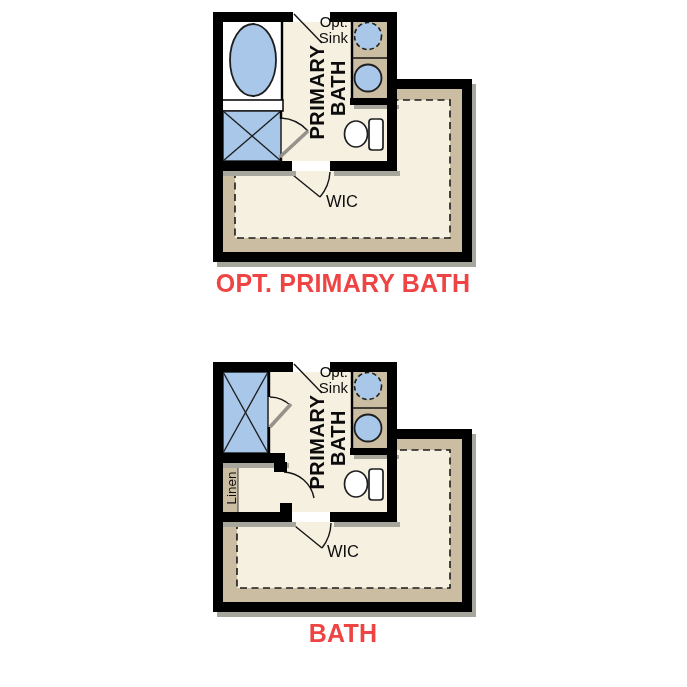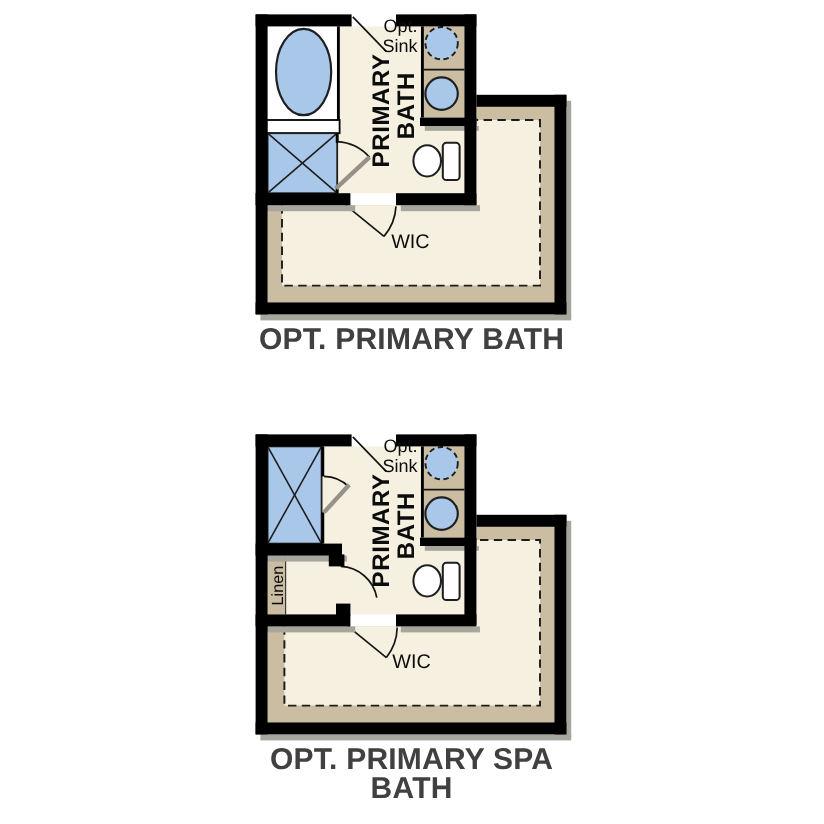--- a/index.html
+++ b/index.html
@@ -30,21 +30,21 @@
   .dash{stroke:#1c1c1c;stroke-width:1.6;fill:none;stroke-dasharray:7 4.5;}
   .sinkdash{stroke-dasharray:4.5 3;}
   .glass{stroke:#96918a;stroke-width:3.6;fill:none;}
   .lbl{fill:#0c0c0c;}
   .lbl-sm{font-size:15px;}
   .lbl-room{font-size:20px;font-weight:bold;letter-spacing:.5px;}
   .lbl-wic{font-size:16.5px;}
   .lbl-linen{font-size:13.5px;}
   .caption{
     position:absolute;left:178px;width:330px;text-align:center;
-    font-weight:bold;font-size:25px;line-height:24px;color:#404040;
+    font-weight:bold;font-size:25px;line-height:24px;color:#ef4444;
     letter-spacing:.2px;
   }
   #caption-top{top:271px;}
   #caption-bottom{top:621px;}
 </style>
 </head>
 <body>
 
 <svg width="687" height="687" viewBox="0 0 687 687">
 
@@ -196,15 +196,14 @@
       <text class="lbl lbl-wic" x="343" y="557" text-anchor="middle">WIC</text>
       <text class="lbl lbl-linen" transform="translate(231,488) rotate(-90)" text-anchor="middle" dy=".35em">Linen</text>
     </g>
   </g>
 </svg>
 
 <div class="caption" id="caption-top">
   <div>OPT. PRIMARY BATH</div>
 </div>
 <div class="caption" id="caption-bottom">
-  <div>OPT. PRIMARY SPA</div>
   <div>BATH</div>
 </div>
 
 </body></html>

